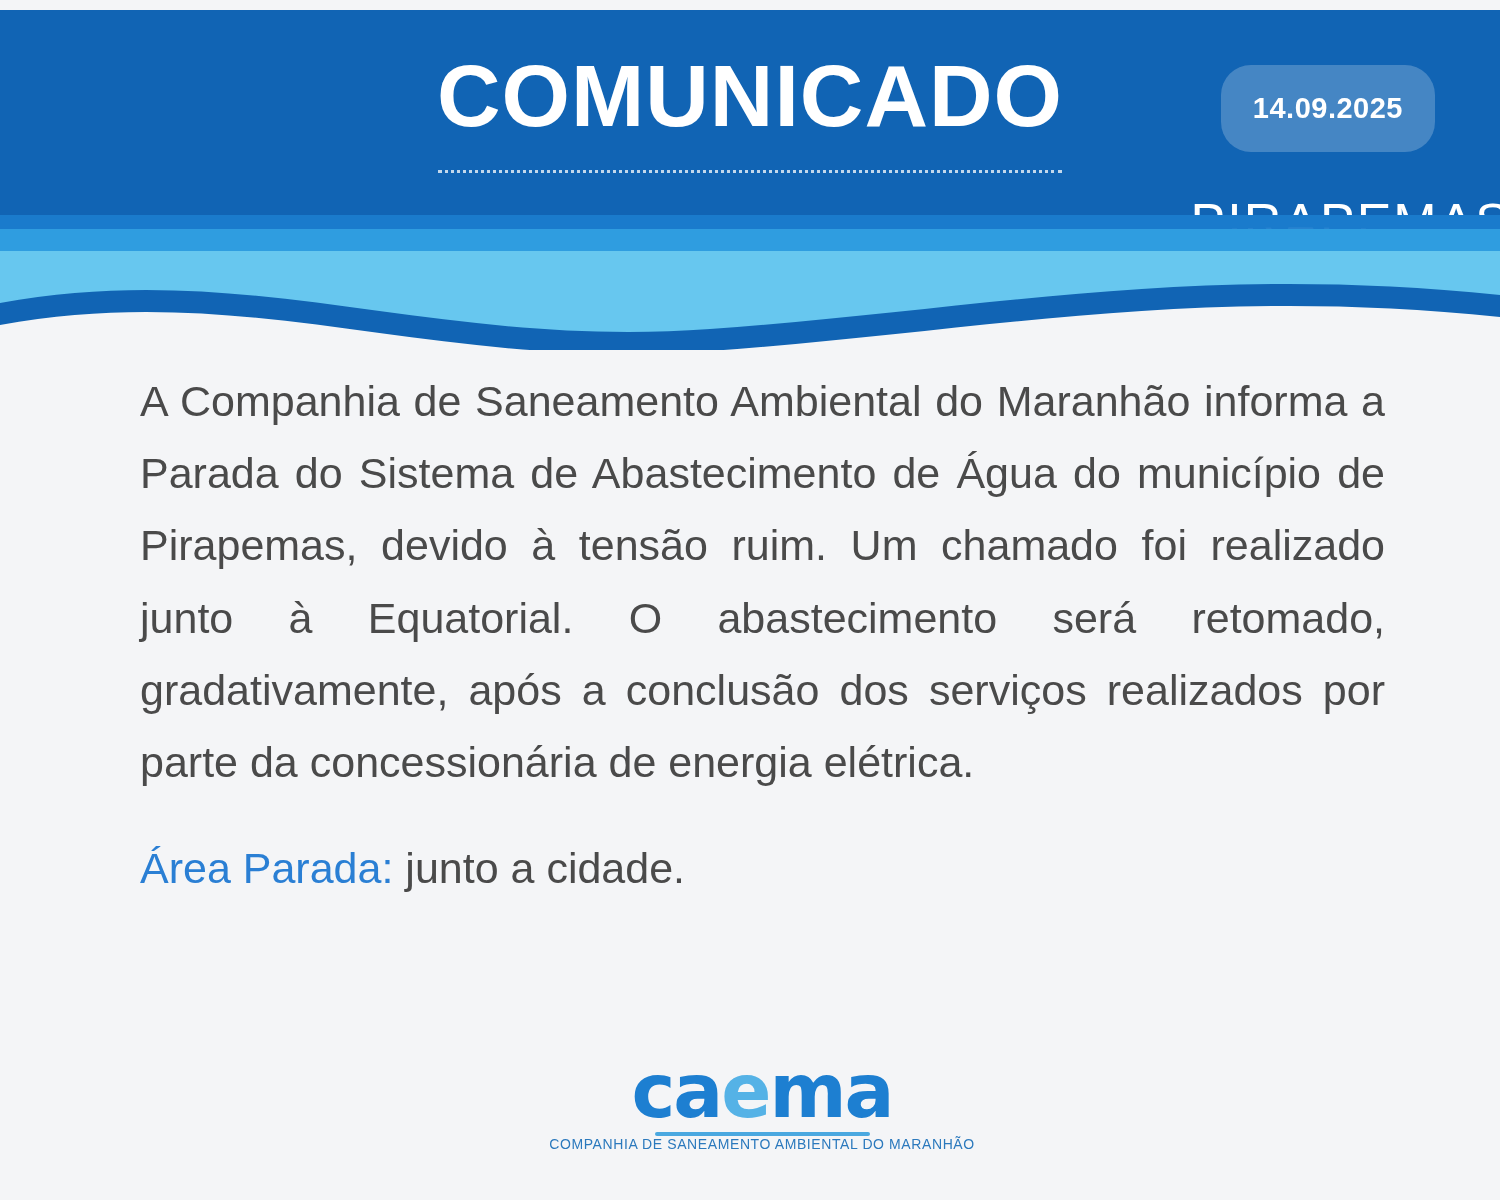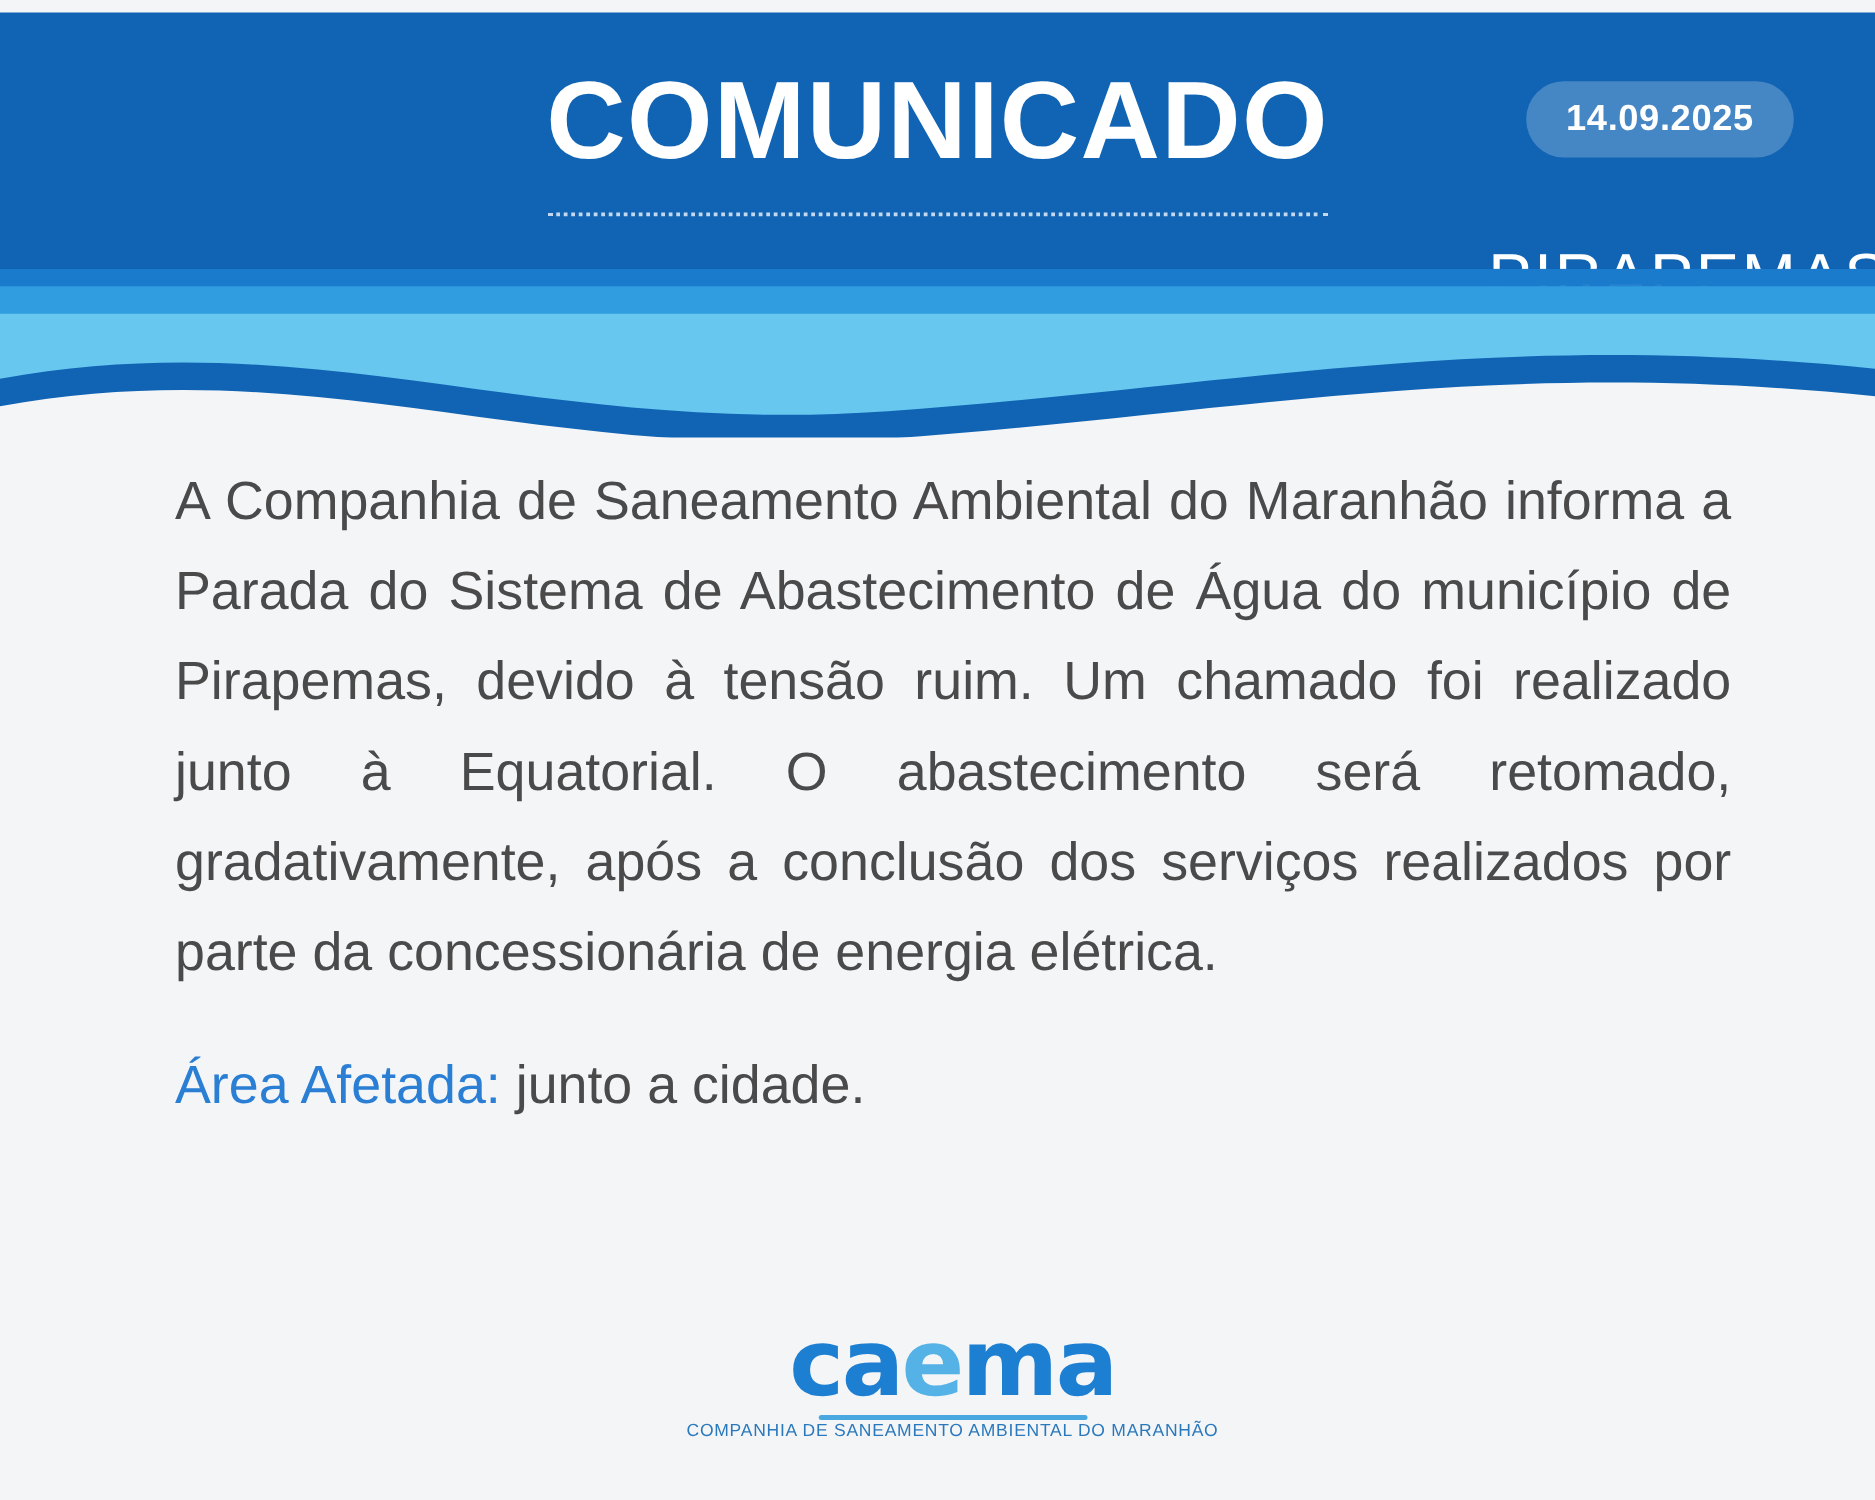--- a/index.html
+++ b/index.html
@@ -70,21 +70,21 @@
   }
 
   .date-badge {
     position: absolute;
     top: 55px;
     right: 65px;
     background: rgba(255,255,255,0.22);
     color: #ffffff;
     font-size: 29px;
     font-weight: bold;
-    padding: 14px 32px;
+    padding: 27px 32px;
     border-radius: 30px;
     letter-spacing: 0.5px;
   }
 
   
   .waves {
     position: absolute;
     top: 215px;
     left: 0;
     width: 1500px;
@@ -178,21 +178,21 @@
     <path d="M0,28 C250,-18 420,72 700,56 C980,40 1180,-8 1500,22 L1500,0 L0,0 Z" fill="#1164b4"></path>
     <path d="M0,44 C250,0 420,90 700,72 C980,54 1180,6 1500,38 L1500,0 L0,0 Z" fill="#1b7ccd" opacity="0.95"></path>
     <path d="M0,66 C250,20 430,112 710,92 C990,72 1190,26 1500,58 L1500,14 L0,14 Z" fill="#2f9de0"></path>
     <path d="M0,88 C250,42 430,134 710,114 C990,94 1190,48 1500,80 L1500,36 L0,36 Z" fill="#67c7ef"></path>
     <path d="M0,110 C250,64 430,156 710,136 C990,116 1190,70 1500,102 L1500,160 L0,160 Z" fill="#f4f5f7"></path>
   </svg>
 
   <div class="content">
     <p class="paragraph">A Companhia de Saneamento Ambiental do Maranhão informa a Parada do Sistema de Abastecimento de Água do município de Pirapemas, devido à tensão ruim. Um chamado foi realizado junto à Equatorial. O abastecimento será retomado, gradativamente, após a conclusão dos serviços realizados por parte da concessionária de energia elétrica.</p>
     <div class="affected">
-      <span class="label">Área Afetada:</span>
+      <span class="label">Área Parada:</span>
       <span>junto a cidade.</span>
     </div>
   </div>
 
   <div class="logo">
     <div class="logo-wordmark">
       <span>ca</span><span class="drop">e</span><span>ma</span>
       <div class="logo-underline"></div>
     </div>
     <div class="logo-tagline">COMPANHIA DE SANEAMENTO AMBIENTAL DO MARANHÃO</div>

